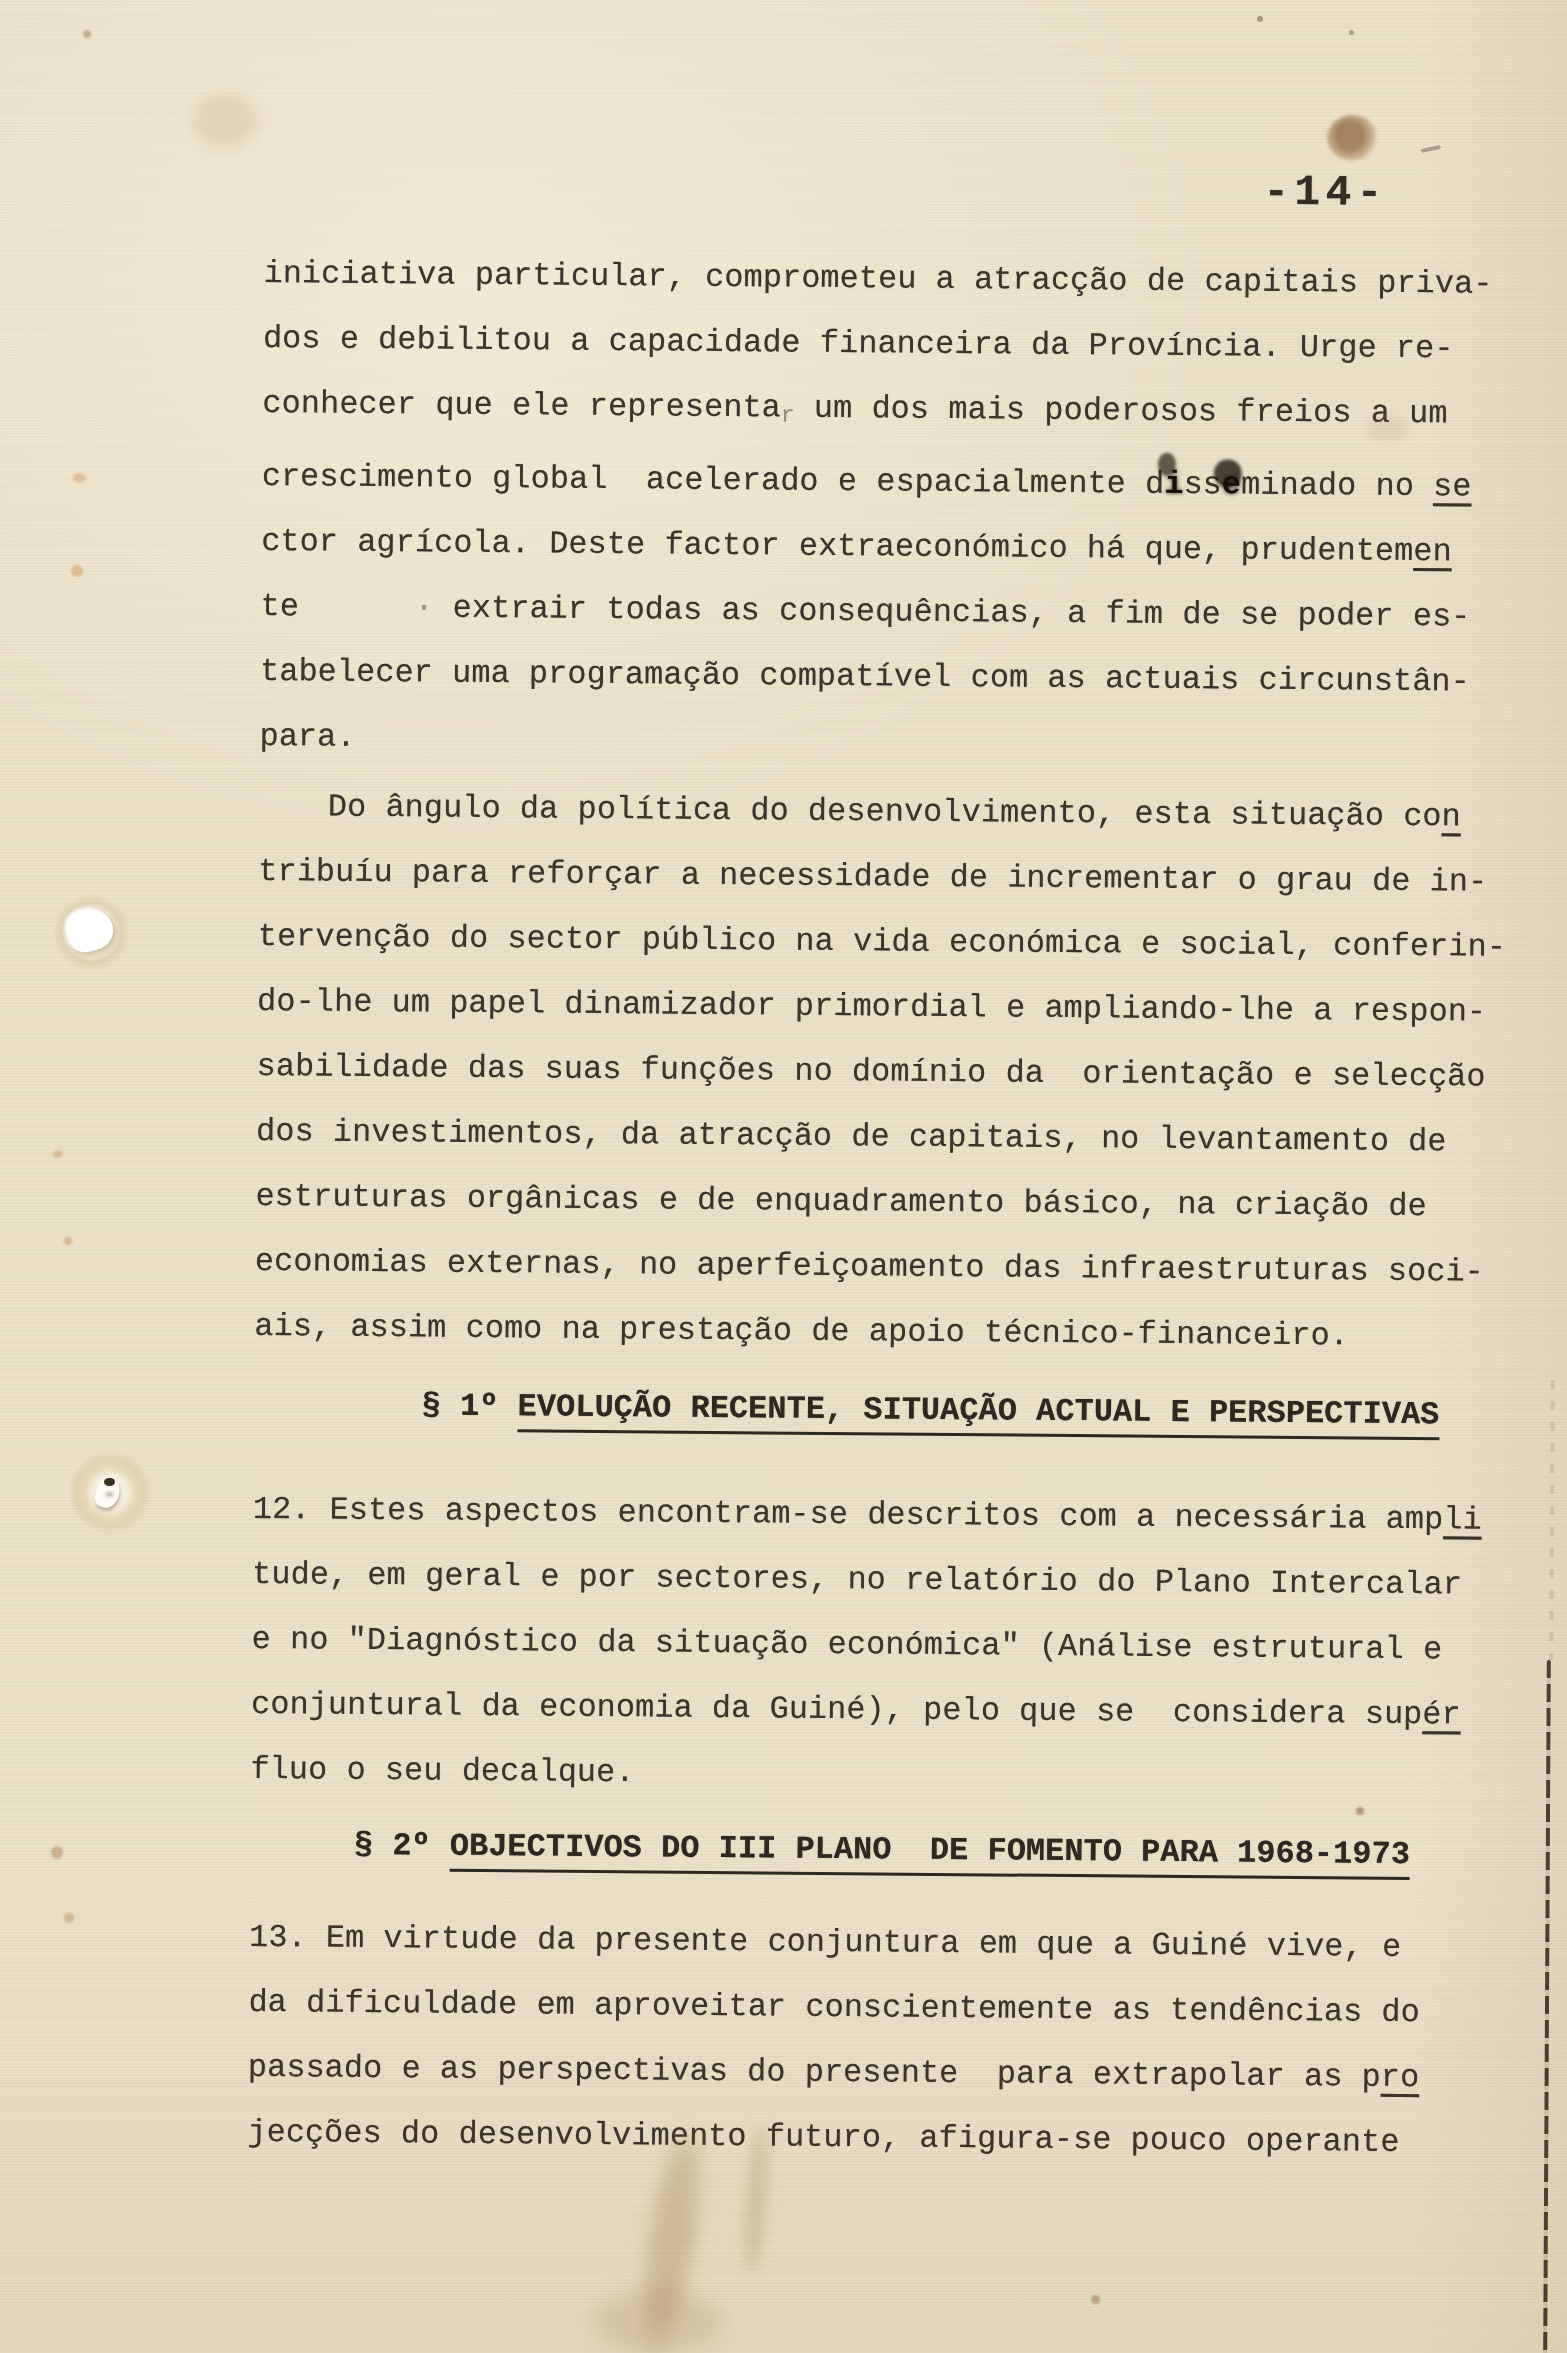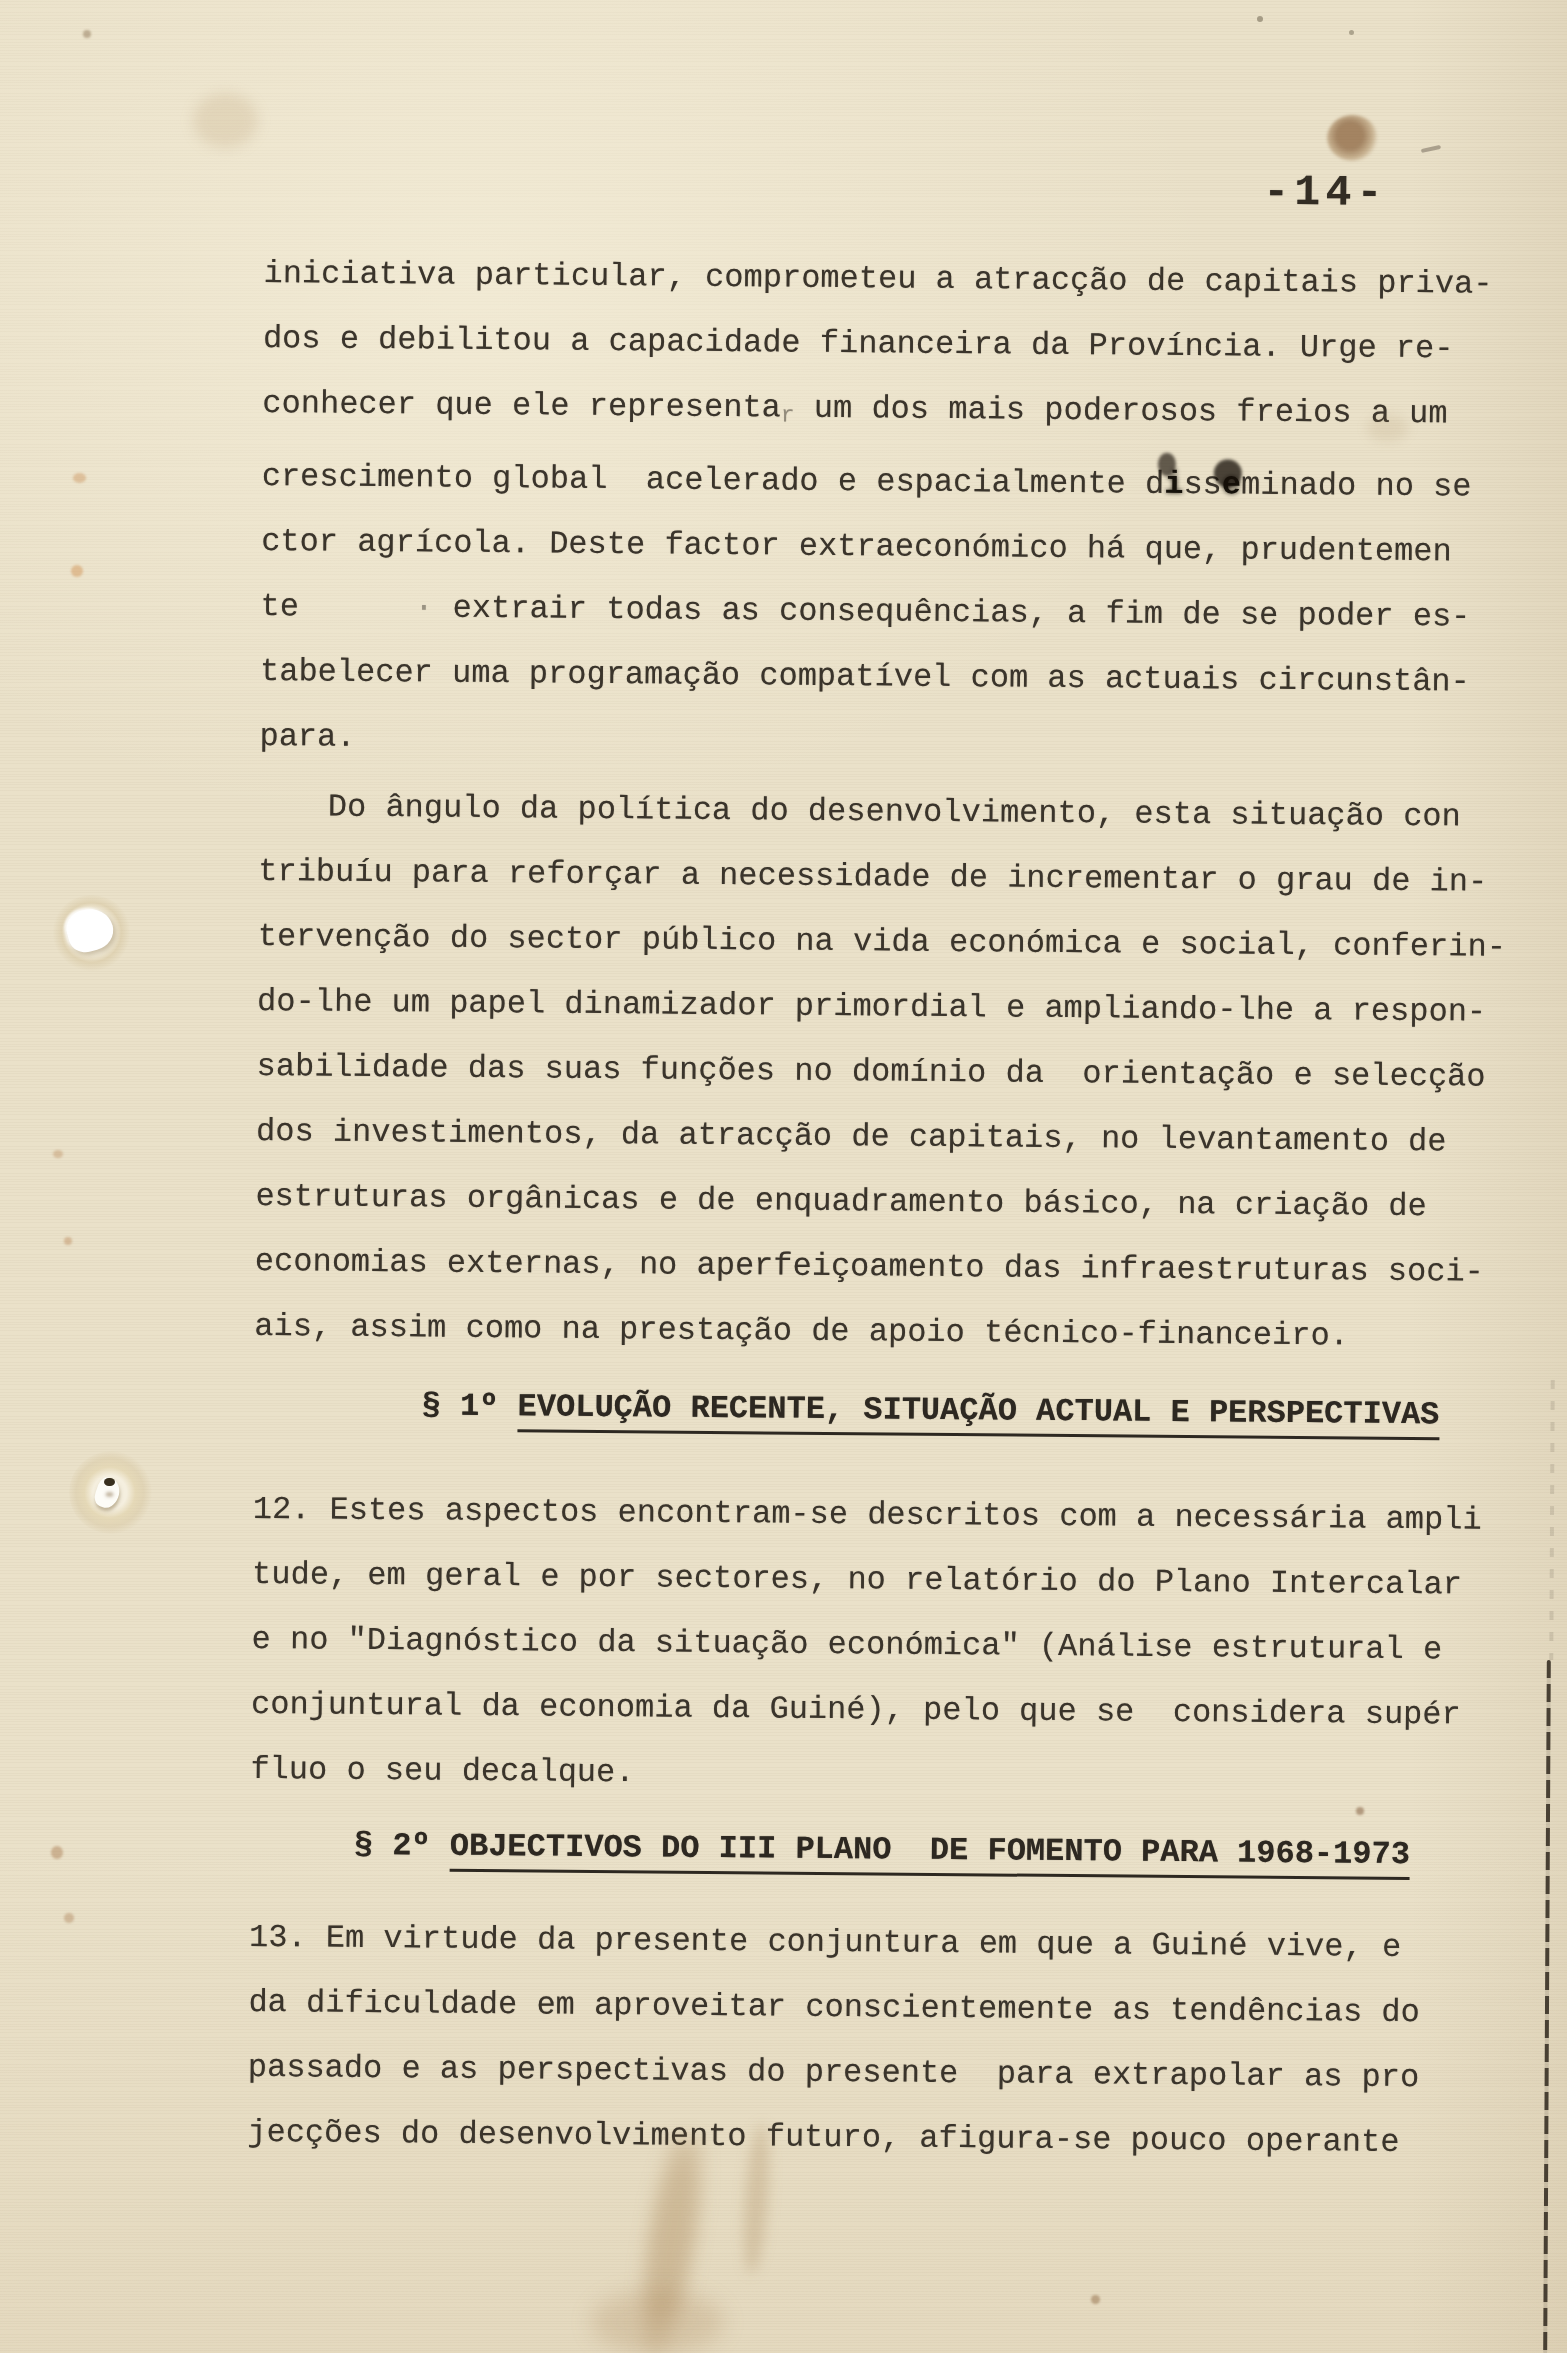--- a/index.html
+++ b/index.html
@@ -30,21 +30,21 @@
   .line { white-space:pre; }
   [data-name="para-1"]    { top:241px; }
   [data-name="para-2"]    { top:774px; }
   [data-name="heading-1"] { top:1372px; left:168px; }
   [data-name="para-12"]   { top:1477px; }
   [data-name="heading-2"] { top:1812px; left:104px; }
   [data-name="para-13"]   { top:1905px; }
   [data-name="para-2"] .line:first-child { padding-left:69px; }
   .heading { font-weight:700; color:#2d2821; white-space:pre; text-shadow:0 0 0.9px rgba(45,40,33,.6); }
   .heading .h-underline { border-bottom:3.5px solid #2d2821; padding-bottom:4.4px; }
-  .u { text-decoration-thickness:2.7px; text-underline-offset:8px; }
+  .u { text-decoration:underline; text-decoration-thickness:2.7px; text-underline-offset:8px; }
   .f { opacity:.45; }
   .fr { opacity:.5; font-size:23px; vertical-align:-5.3px; }
   .b { color:#16120b; font-weight:700; text-shadow:0 0 4.4px rgba(20,15,8,.85); }
   .ink-blot { position:absolute; border-radius:50%; background:rgba(24,17,9,.65); filter:blur(1.8px); }
   [data-name="ink-blot-overlay-1"] { left:1160px; top:445px; width:17.7px; height:23px; }
   [data-name="ink-blot-overlay-2"] { left:1216px; top:451px; width:28px; height:28px; background:rgba(20,14,7,.75); }
 
   
   .artifact { position:absolute; pointer-events:none; }
   .hole { border-radius:50%; }

